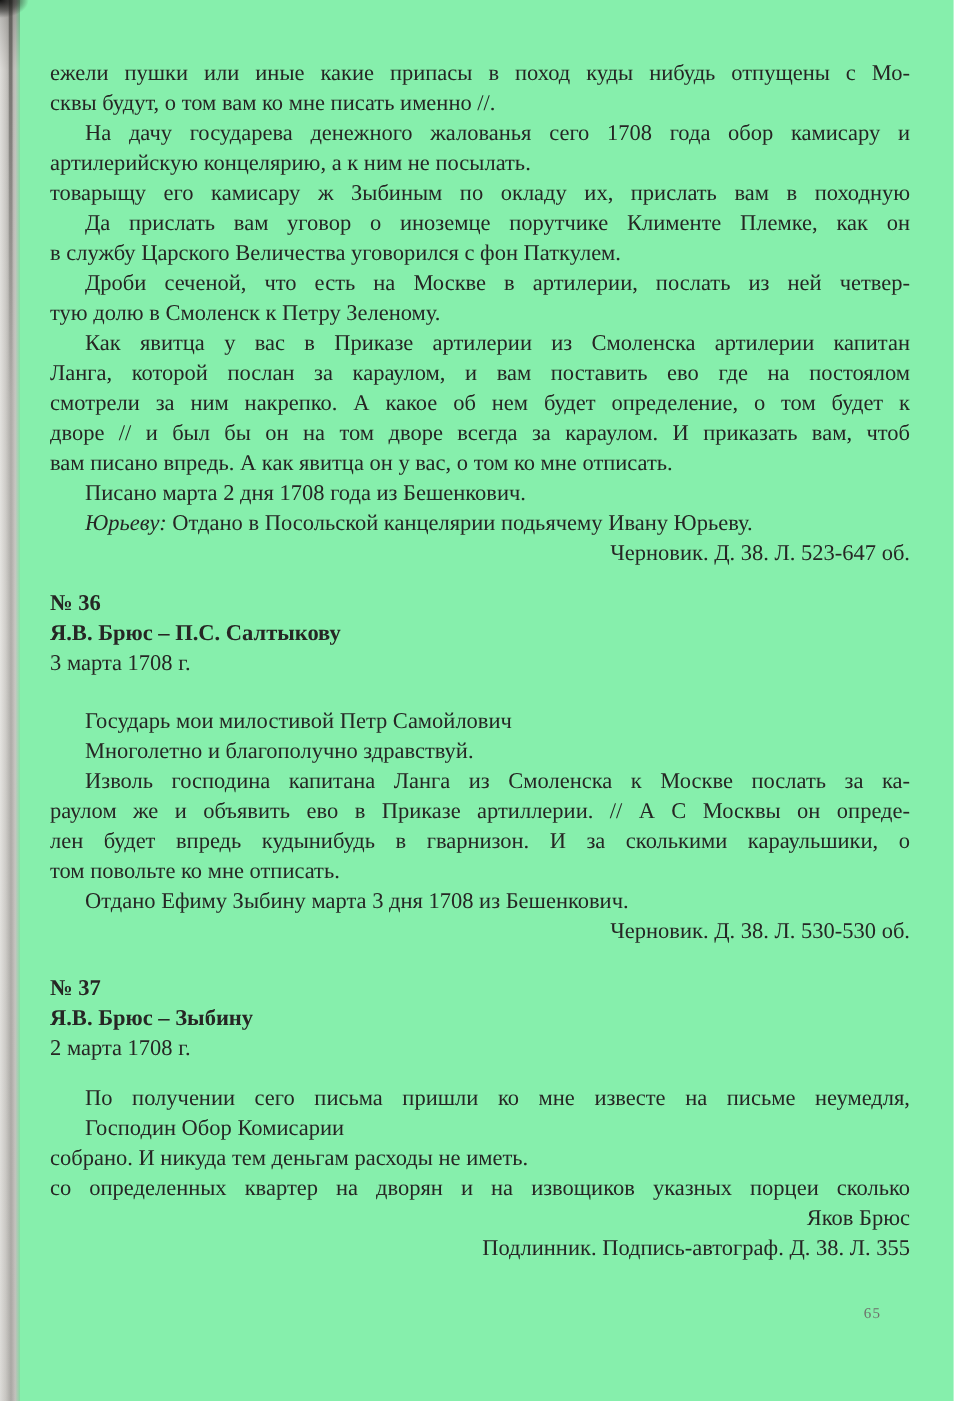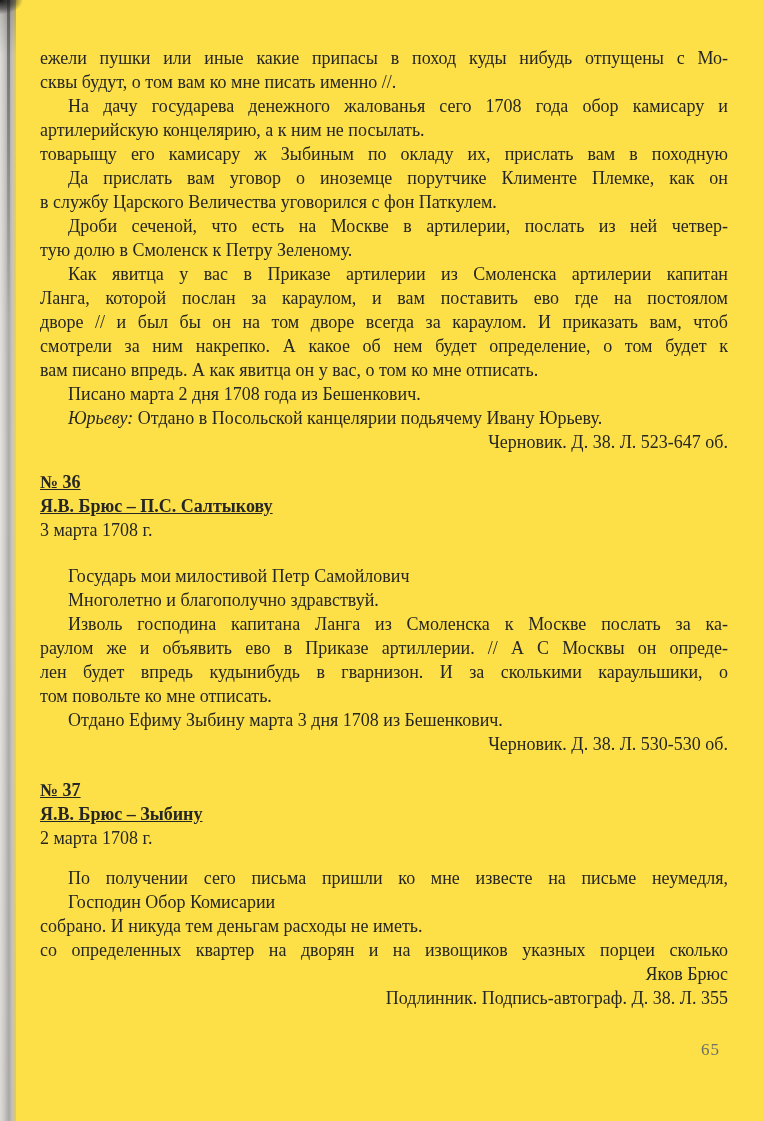--- a/index.html
+++ b/index.html
@@ -1,21 +1,21 @@
 <!DOCTYPE html>
 <html><head>
 <meta charset="utf-8">
 <title>Scanned page 65</title>
 <style>
   html, body { margin: 0; padding: 0; background: #ffffff; }
   .page {
     position: relative;
     width: 763px;
     height: 1121px;
-    background: #fde047;
+    background: #86efac;
     font-family: "Liberation Serif", "DejaVu Serif", serif;
     color: #262624;
     overflow: hidden;
   }
   
   .edge {
     position: absolute;
     left: 0; top: 0; bottom: 0;
     width: 16px;
     background:
@@ -56,28 +56,28 @@
     font-size: 18px;
     line-height: 24px;
     white-space: nowrap;
   }
   .line.just {
     white-space: normal;
     text-align: justify;
     text-align-last: justify;
   }
   .line.indent { text-indent: 28px; }
-  .line.bold { font-weight: bold; text-decoration: underline; }
+  .line.bold { font-weight: bold; }
   .line.right { text-align: right; white-space: normal; }
   .gap { width: 100%; }
   .pagenum {
     position: absolute;
     top: 1040px;
-    right: 43px;
-    font-size: 17px;
+    right: 58px;
+    font-size: 12px;
     line-height: 20px;
     color: #6e6e6a;
     letter-spacing: 1px;
   }
 </style>
 </head>
 <body>
 
 <div class="page">
   <div class="edge"></div>
@@ -88,22 +88,22 @@
       <div class="line">сквы будут, о том вам ко мне писать именно //.</div>
       <div class="line just indent">На дачу государева денежного жалованья сего 1708 года обор камисару и</div>
       <div class="line">артилерийскую концелярию, а к ним не посылать.</div>
       <div class="line just">товарыщу его камисару ж Зыбиным по окладу их, прислать вам в походную</div>
       <div class="line just indent">Да прислать вам уговор о иноземце порутчике Клименте Племке, как он</div>
       <div class="line">в службу Царского Величества уговорился с фон Паткулем.</div>
       <div class="line just indent">Дроби сеченой, что есть на Москве в артилерии, послать из ней четвер-</div>
       <div class="line">тую долю в Смоленск к Петру Зеленому.</div>
       <div class="line just indent">Как явитца у вас в Приказе артилерии из Смоленска артилерии капитан</div>
       <div class="line just">Ланга, которой послан за караулом, и вам поставить ево где на постоялом</div>
+      <div class="line just">смотрели за ним накрепко. А какое об нем будет определение, о том будет к</div>
       <div class="line just">дворе // и был бы он на том дворе всегда за караулом. И приказать вам, чтоб</div>
-      <div class="line just">смотрели за ним накрепко. А какое об нем будет определение, о том будет к</div>
       <div class="line">вам писано впредь. А как явитца он у вас, о том ко мне отписать.</div>
       <div class="line indent">Писано марта 2 дня 1708 года из Бешенкович.</div>
       <div class="line indent"><i>Юрьеву:</i><span> Отдано в Посольской канцелярии подьячему Ивану Юрьеву.</span></div>
       <div class="line right">Черновик. Д. 38. Л. 523-647 об.</div>
       <div class="gap" style="height: 16px;"></div>
       <div class="line bold">№ 36</div>
       <div class="line bold">Я.В. Брюс – П.С. Салтыкову</div>
       <div class="line">3 марта 1708 г.</div>
       <div class="gap" style="height: 22px;"></div>
       <div class="line indent">Государь мои милостивой Петр Самойлович</div>

